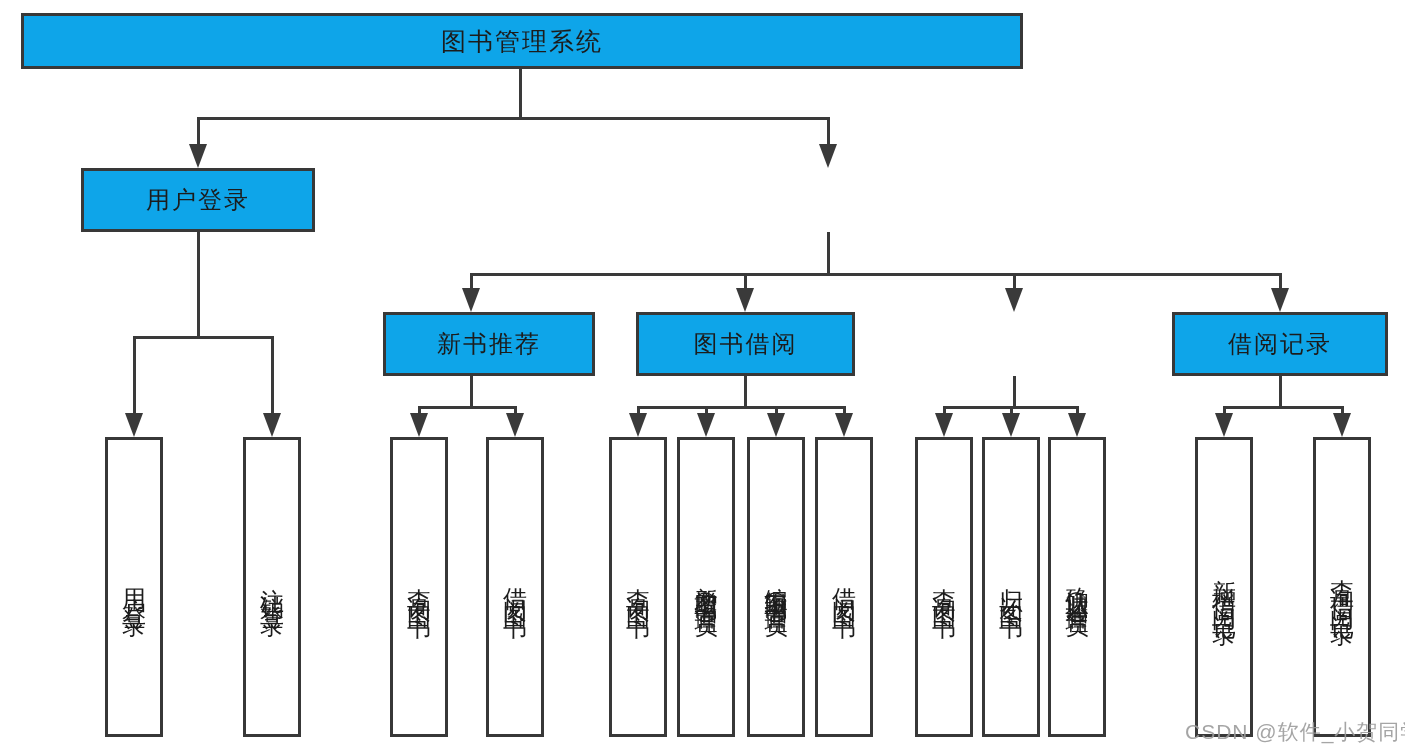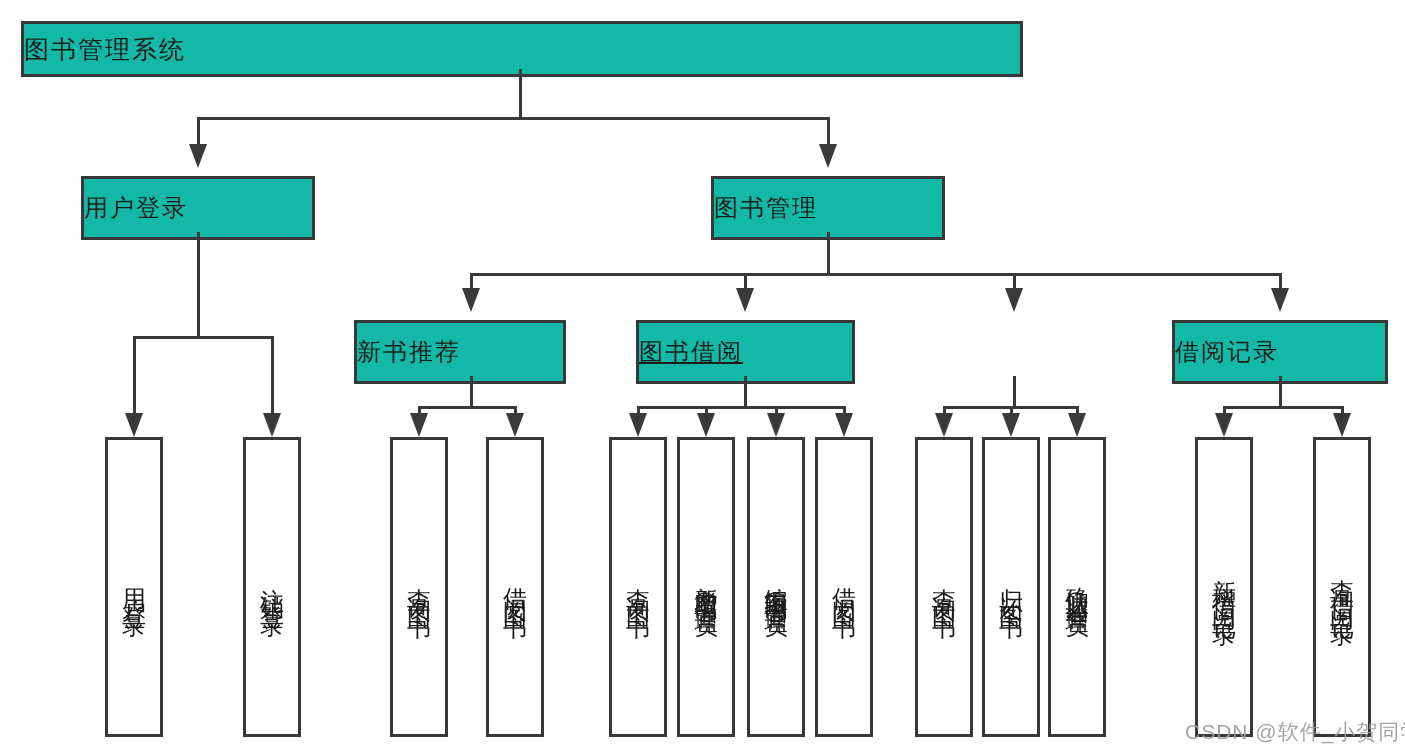--- a/index.html
+++ b/index.html
@@ -10,27 +10,27 @@
     background: #ffffff;
     overflow: hidden;
     font-family: "Liberation Sans", sans-serif;
     color: #1c1c1c;
   }
   
   .node {
     position: absolute;
     box-sizing: border-box;
     border: 3px solid #383838;
-    background: #14b8a6;
+    background: #0ea5e9;
     display: flex;
     align-items: center;
+    justify-content: center;
     font-size: 24px;
     letter-spacing: 2px;
     color: #1c1c1c;
-    margin-top: 8px;
   }
   .root-node { left: 21px; top: 13px; width: 1002px; height: 56px; font-size: 25px; }
   .l2 { top: 168px; width: 234px; height: 64px; }
   .l3 { top: 312px; height: 64px; }
   
   .leaf {
     position: absolute;
     box-sizing: border-box;
     top: 437px;
     width: 58px;
@@ -86,47 +86,44 @@
   <div class="vline" style="left:519px; top:69px; height:50px;"></div>
   <div class="hline" style="left:197px; top:117px; width:633px;"></div>
 
   <div class="vline" style="left:197px; top:118px; height:29px;"></div>
   <div class="arrowhead" style="left:189px; top:144px;"></div>
   <div class="vline" style="left:827px; top:118px; height:29px;"></div>
   <div class="arrowhead" style="left:819px; top:144px;"></div>
 
   <div class="node l2" style="left:81px;">
     <span>用户登录</span>
-  </div>
-  <div class="node l2" style="left:711px;">
-    <span>图书管理</span>
   </div>
 
   <div class="vline" style="left:197px; top:232px; height:106px;"></div>
   <div class="hline" style="left:133px; top:336px; width:141px;"></div>
   <div class="vline" style="left:133px; top:336px; height:80px;"></div>
   <div class="arrowhead" style="left:125px; top:413px;"></div>
   <div class="vline" style="left:271px; top:336px; height:80px;"></div>
   <div class="arrowhead" style="left:263px; top:413px;"></div>
 
   <div class="vline" style="left:827px; top:232px; height:43px;"></div>
   <div class="hline" style="left:470px; top:273px; width:811px;"></div>
   <div class="vline" style="left:470px; top:273px; height:18px;"></div>
   <div class="arrowhead" style="left:462px; top:288px;"></div>
   <div class="vline" style="left:744px; top:273px; height:18px;"></div>
   <div class="arrowhead" style="left:736px; top:288px;"></div>
   <div class="vline" style="left:1013px; top:273px; height:18px;"></div>
   <div class="arrowhead" style="left:1005px; top:288px;"></div>
   <div class="vline" style="left:1279px; top:273px; height:18px;"></div>
   <div class="arrowhead" style="left:1271px; top:288px;"></div>
 
-  <div class="node l3" style="left:354px; width:212px;">
+  <div class="node l3" style="left:383px; width:212px;">
     <span>新书推荐</span>
   </div>
-  <div class="node l3" style="left:636px; width:219px;text-decoration:underline;">
+  <div class="node l3" style="left:636px; width:219px;">
     <span>图书借阅</span>
   </div>
   <div class="node l3" style="left:1172px; width:216px;">
     <span>借阅记录</span>
   </div>
 
   <div class="vline" style="left:470px; top:376px; height:32px;"></div>
   <div class="hline" style="left:418px; top:406px; width:99px;"></div>
   <div class="vline" style="left:418px; top:406px; height:10px;"></div>
   <div class="arrowhead" style="left:410px; top:413px;"></div>

